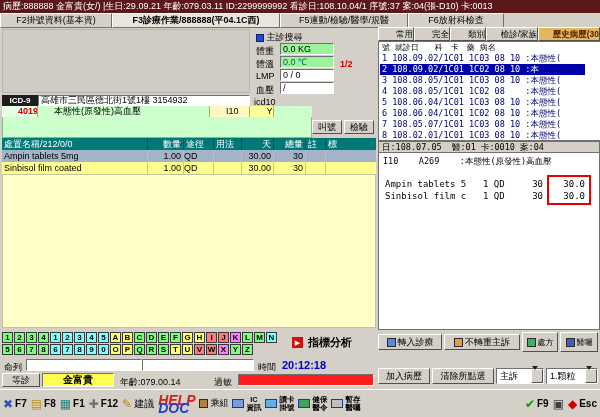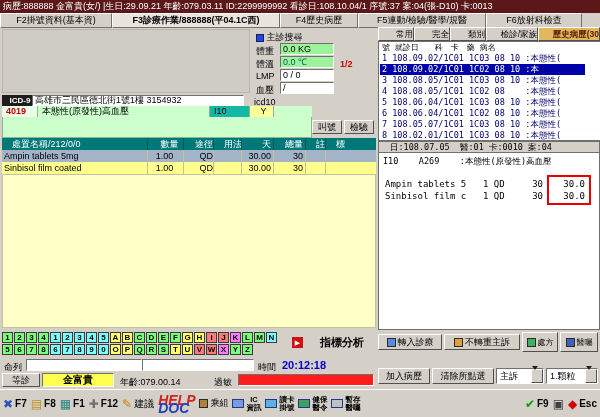--- a/index.html
+++ b/index.html
@@ -17,28 +17,28 @@
          border-color:#707070 #ffffff #ffffff #707070;background:#fff;white-space:nowrap;overflow:hidden}
   .green{background:#9cf39c}
   .raised{border:1px solid;border-color:#ffffff #505050 #505050 #ffffff;background:#d4d0c8}
   .btn{position:absolute;display:flex;align-items:center;justify-content:center;gap:2px;
        white-space:nowrap;overflow:hidden}
   .blank{position:absolute;left:2px;top:29px;width:248px;height:64px;background:#cfccc4;border:1px solid #b9b5ad}
   .chk{display:inline-block;width:8px;height:8px;background:#2745d8;border:1px solid #10206a;vertical-align:middle}
   .icd9{position:absolute;left:2px;top:95px;width:36px;height:11px;background:#1d1d1d;color:#fff;
         font-weight:bold;text-align:center;line-height:11px;font-size:8px}
   .dxrow{position:absolute;left:2px;top:106px;width:310px;height:11px;display:flex}
-  .dxrow span{display:block;height:11px;line-height:11px;border-right:1px solid #8fb58f;overflow:hidden;white-space:nowrap;padding-left:4px}
+  .dxrow span{display:block;height:11px;line-height:11px;border-right:1px solid #8fb58f;overflow:hidden;white-space:nowrap;padding-left:16px}
   .greenarea{position:absolute;left:2px;top:117px;width:310px;height:21px;background:#ccffcc;border:1px solid #8fb58f;border-top:none}
   .mth{position:absolute;left:2px;top:138px;width:374px;height:12px;display:flex;background:#007878;color:#fff}
-  .mth span{display:block;height:12px;line-height:12px;border-right:1px solid #005555;overflow:hidden;white-space:nowrap;padding-left:10px}
+  .mth span{display:block;height:12px;line-height:12px;border-right:1px solid #005555;overflow:hidden;white-space:nowrap;padding-left:2px}
   .mtr{position:absolute;left:2px;width:374px;height:12px;display:flex}
   .mtr span{display:block;height:12px;line-height:12px;border-right:1px solid #c3c39b;overflow:hidden;white-space:nowrap}
-  .cw1{width:146px;padding-left:2px}.cw2{width:36px;text-align:center;padding-right:2px}
-  .cw3{width:30px;text-align:right}.cw4{width:28px}.cw5{width:32px;text-align:right;padding-right:2px}
+  .cw1{width:146px;padding-left:2px}.cw2{width:36px;text-align:right;padding-right:2px}
+  .cw3{width:30px;text-align:left}.cw4{width:28px}.cw5{width:32px;text-align:right;padding-right:2px}
   .cw6{width:32px;text-align:right;padding-right:2px}.cw7{width:20px}.cw8{width:50px}
   .rowsel{background:#a4b4c8}.rowyel{background:#ffff90}
   .mtempty{position:absolute;left:2px;top:174px;width:374px;height:154px;background:#ffffc8;border:1px solid #c3c39b}
   .rtabs{position:absolute;left:378px;top:27px;width:222px;height:14px;display:flex}
   .rtab{height:14px;line-height:12px;text-align:right;border:1px solid;border-color:#ffffff #505050 #505050 #ffffff;
         background:#d4d0c8;overflow:hidden;white-space:nowrap;font-size:8.5px}
   .rtab.active{background:#e2b85e;color:#5a2000;font-weight:bold}
   .histbox{position:absolute;left:378px;top:41px;width:249px;height:100px;background:#fff;border:1px solid #707070}
   .histhead{position:absolute;left:3px;top:0;width:200px;height:11px;line-height:11px;
             font-family:"DejaVu Sans Mono",monospace;font-size:8px;white-space:pre;overflow:hidden}
@@ -46,32 +46,32 @@
         font-family:"DejaVu Sans Mono",monospace;font-size:8.5px;white-space:pre;overflow:hidden;color:#00006e}
   .hrow.sel{background:#0000a8;color:#ffffff}
   .sb{position:absolute;right:1px;top:1px;width:11px;height:96px;background:#c6c2ba}
   .sbbtn{position:absolute;left:0;width:11px;height:10px;border:1px solid;border-color:#fff #505050 #505050 #fff;background:#d4d0c8}
   .sbthumb{position:absolute;left:0;top:10px;width:11px;height:20px;border:1px solid;border-color:#fff #505050 #505050 #fff;background:#d4d0c8}
   .tri-up{width:0;height:0;border-left:3px solid transparent;border-right:3px solid transparent;
           border-bottom:4px solid #202020;margin:2px auto 0}
   .tri-down{width:0;height:0;border-left:3px solid transparent;border-right:3px solid transparent;
             border-top:4px solid #202020;margin:2px auto 0}
   .detbar{position:absolute;left:378px;top:141px;width:222px;height:12px;background:#d4d0c8;border:1px solid #707070;
-          font-family:"DejaVu Sans Mono",monospace;font-size:8.5px;line-height:10px;padding-left:11px;white-space:pre;overflow:hidden}
+          font-family:"DejaVu Sans Mono",monospace;font-size:8.5px;line-height:10px;padding-left:3px;white-space:pre;overflow:hidden}
   .detarea{position:absolute;left:378px;top:153px;width:222px;height:177px;background:#fff;
            border:1px solid #707070;border-top:none}
   .detdx{position:absolute;left:4px;top:3px;font-family:"DejaVu Sans Mono",monospace;font-size:8.5px;white-space:pre;overflow:hidden;width:214px}
   .mline{position:absolute;left:0;width:220px;height:11px;font-family:"DejaVu Sans Mono",monospace;font-size:9px}
   .mname{position:absolute;left:6px;white-space:pre}.mdose{position:absolute;left:104px}
   .mdays{position:absolute;left:140px;width:24px;text-align:right}.mtot{position:absolute;left:172px;width:34px;text-align:right}
   .redbox{position:absolute;left:168px;top:22px;width:44px;height:30px;border:2px solid #e80000}
   .qkrow{position:absolute;left:2px;display:flex;gap:1px}
   .qkey{width:11px;height:11px;line-height:10px;text-align:center;font-size:8px;font-weight:bold;
         border:1px solid #3a3a3a;display:block;color:#000}
-  .analysis{position:absolute;left:292px;top:335px;display:flex;align-items:center;gap:17px}
+  .analysis{position:absolute;left:292px;top:335px;display:flex;align-items:center;gap:5px}
   .anicon{width:11px;height:11px;background:#d01010;color:#fff;font-size:7px;line-height:11px;text-align:center}
   .antext{font-size:11px;font-weight:bold}
   .timeval{position:absolute;left:282px;top:359px;font-size:11px;font-weight:bold;color:#0000d0}
   .namefield{position:absolute;left:42px;top:373px;width:72px;height:14px;background:#ffff50;
              border:1px solid;border-color:#707070 #fff #fff #707070;text-align:center;line-height:12px;font-weight:bold;font-size:10px}
   .allergybar{position:absolute;left:238px;top:374px;width:136px;height:12px;background:#ff1c1c;
               border:1px solid;border-color:#707070 #fff #fff #707070}
   .toolbar{position:absolute;left:0;top:389px;width:600px;height:28px;border-top:1px solid #ffffff;
            display:flex;align-items:center;padding:1px 3px;gap:4px}
   .titem{display:flex;align-items:center;gap:2px;white-space:nowrap}
@@ -90,21 +90,20 @@
 </head>
 <body>
 
 <div id="app">
 
   <div class="titlebar">病歷:888888 金富貴(女/) |生日:29.09.21 年齡:079.03.11 ID:2299999992 看診日:108.10.04/1 序號:37 案:04(張-D10) 卡:0013</div>
 
   <div class="tabbar">
     <div class="ttab" style="width:112px">F2掛號資料(基本資)</div>
     <div class="ttab active" style="width:168px">F3診療作業/888888(平04.1C西)</div>
-    <div class="ttab" style="width:78px">F4歷史病歷</div>
     <div class="ttab" style="width:128px">F5連動/檢驗/醫學/規醫</div>
     <div class="ttab" style="width:96px">F6放射科檢查</div>
   </div>
 
   <div class="blank"></div>
 
   <div class="lbl" style="left:256px;top:31px">
     <span class="chk"></span>
     <span>主診搜尋</span>
   </div>
@@ -112,27 +111,27 @@
   <div class="field green" style="left:280px;top:43px;width:54px">0.0 KG</div>
   <span class="lbl" style="left:256px;top:58px">體溫</span>
   <div class="field green" style="left:280px;top:56px;width:54px;color:#006060">0.0 ℃</div>
   <span class="lbl" style="left:256px;top:71px">LMP</span>
   <div class="field" style="left:280px;top:69px;width:54px">0 / 0</div>
   <span class="lbl" style="left:340px;top:59px;color:#cc0000;font-weight:bold">1/2</span>
   <span class="lbl" style="left:256px;top:84px">血壓</span>
   <div class="field" style="left:280px;top:82px;width:54px">/</div>
 
   <div class="icd9">ICD-9</div>
-  <div class="field" style="left:32px;top:95px;width:212px;height:11px;line-height:9px">高雄市三民區德北街1號1樓 3154932</div>
+  <div class="field" style="left:38px;top:95px;width:212px;height:11px;line-height:9px">高雄市三民區德北街1號1樓 3154932</div>
   <span class="lbl" style="left:254px;top:97px">icd10</span>
 
   <div class="dxrow">
     <span style="width:36px;background:#e8ffe8;color:#cc0000;font-weight:bold">4019</span>
     <span style="width:172px;background:#ccffcc">本態性(原發性)高血壓</span>
-    <span style="width:40px;background:#14b8a6">I10</span>
+    <span style="width:40px;background:#fef9c3">I10</span>
     <span style="width:24px;background:#ffff99;text-align:center">Y</span>
     <span style="width:38px;background:#ccffcc;border-right:none"></span>
   </div>
   <div class="greenarea"></div>
 
   <div class="btn raised" style="left:312px;top:120px;width:30px;height:14px">叫號</div>
   <div class="btn raised" style="left:344px;top:120px;width:30px;height:14px">檢驗</div>
 
   <div class="mth">
     <span class="cw1">處置名稱/212/0/0</span>

